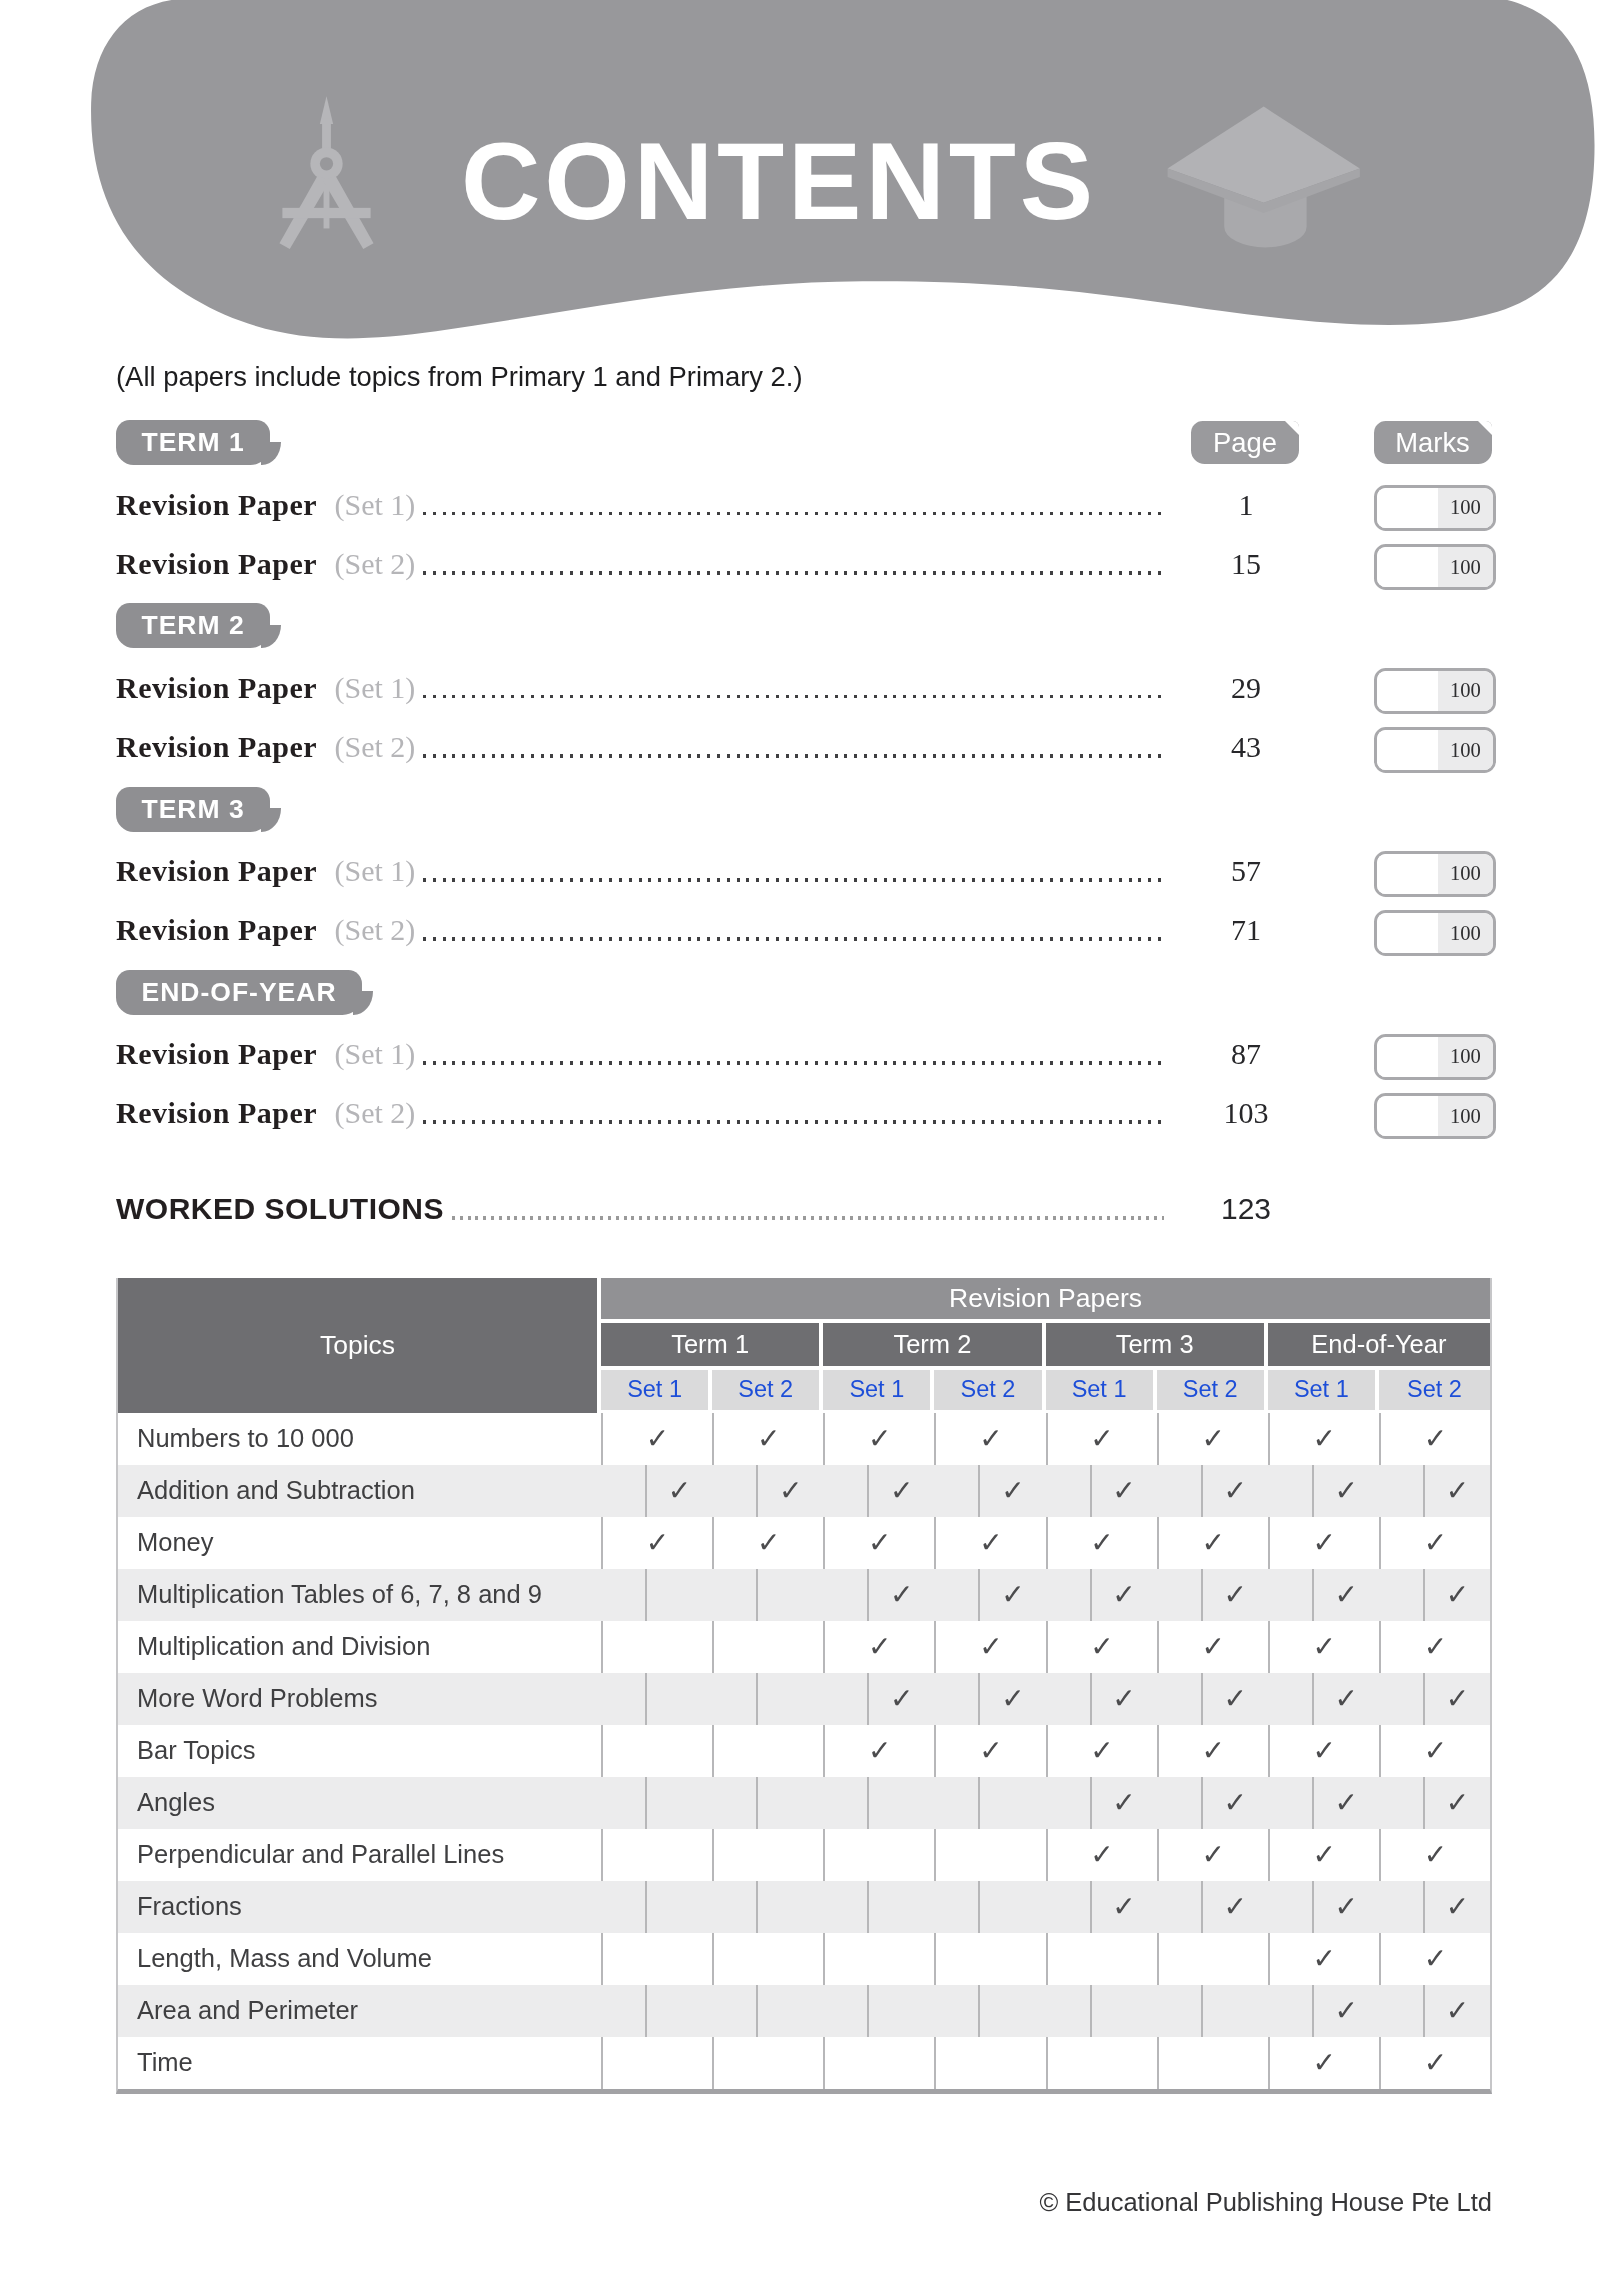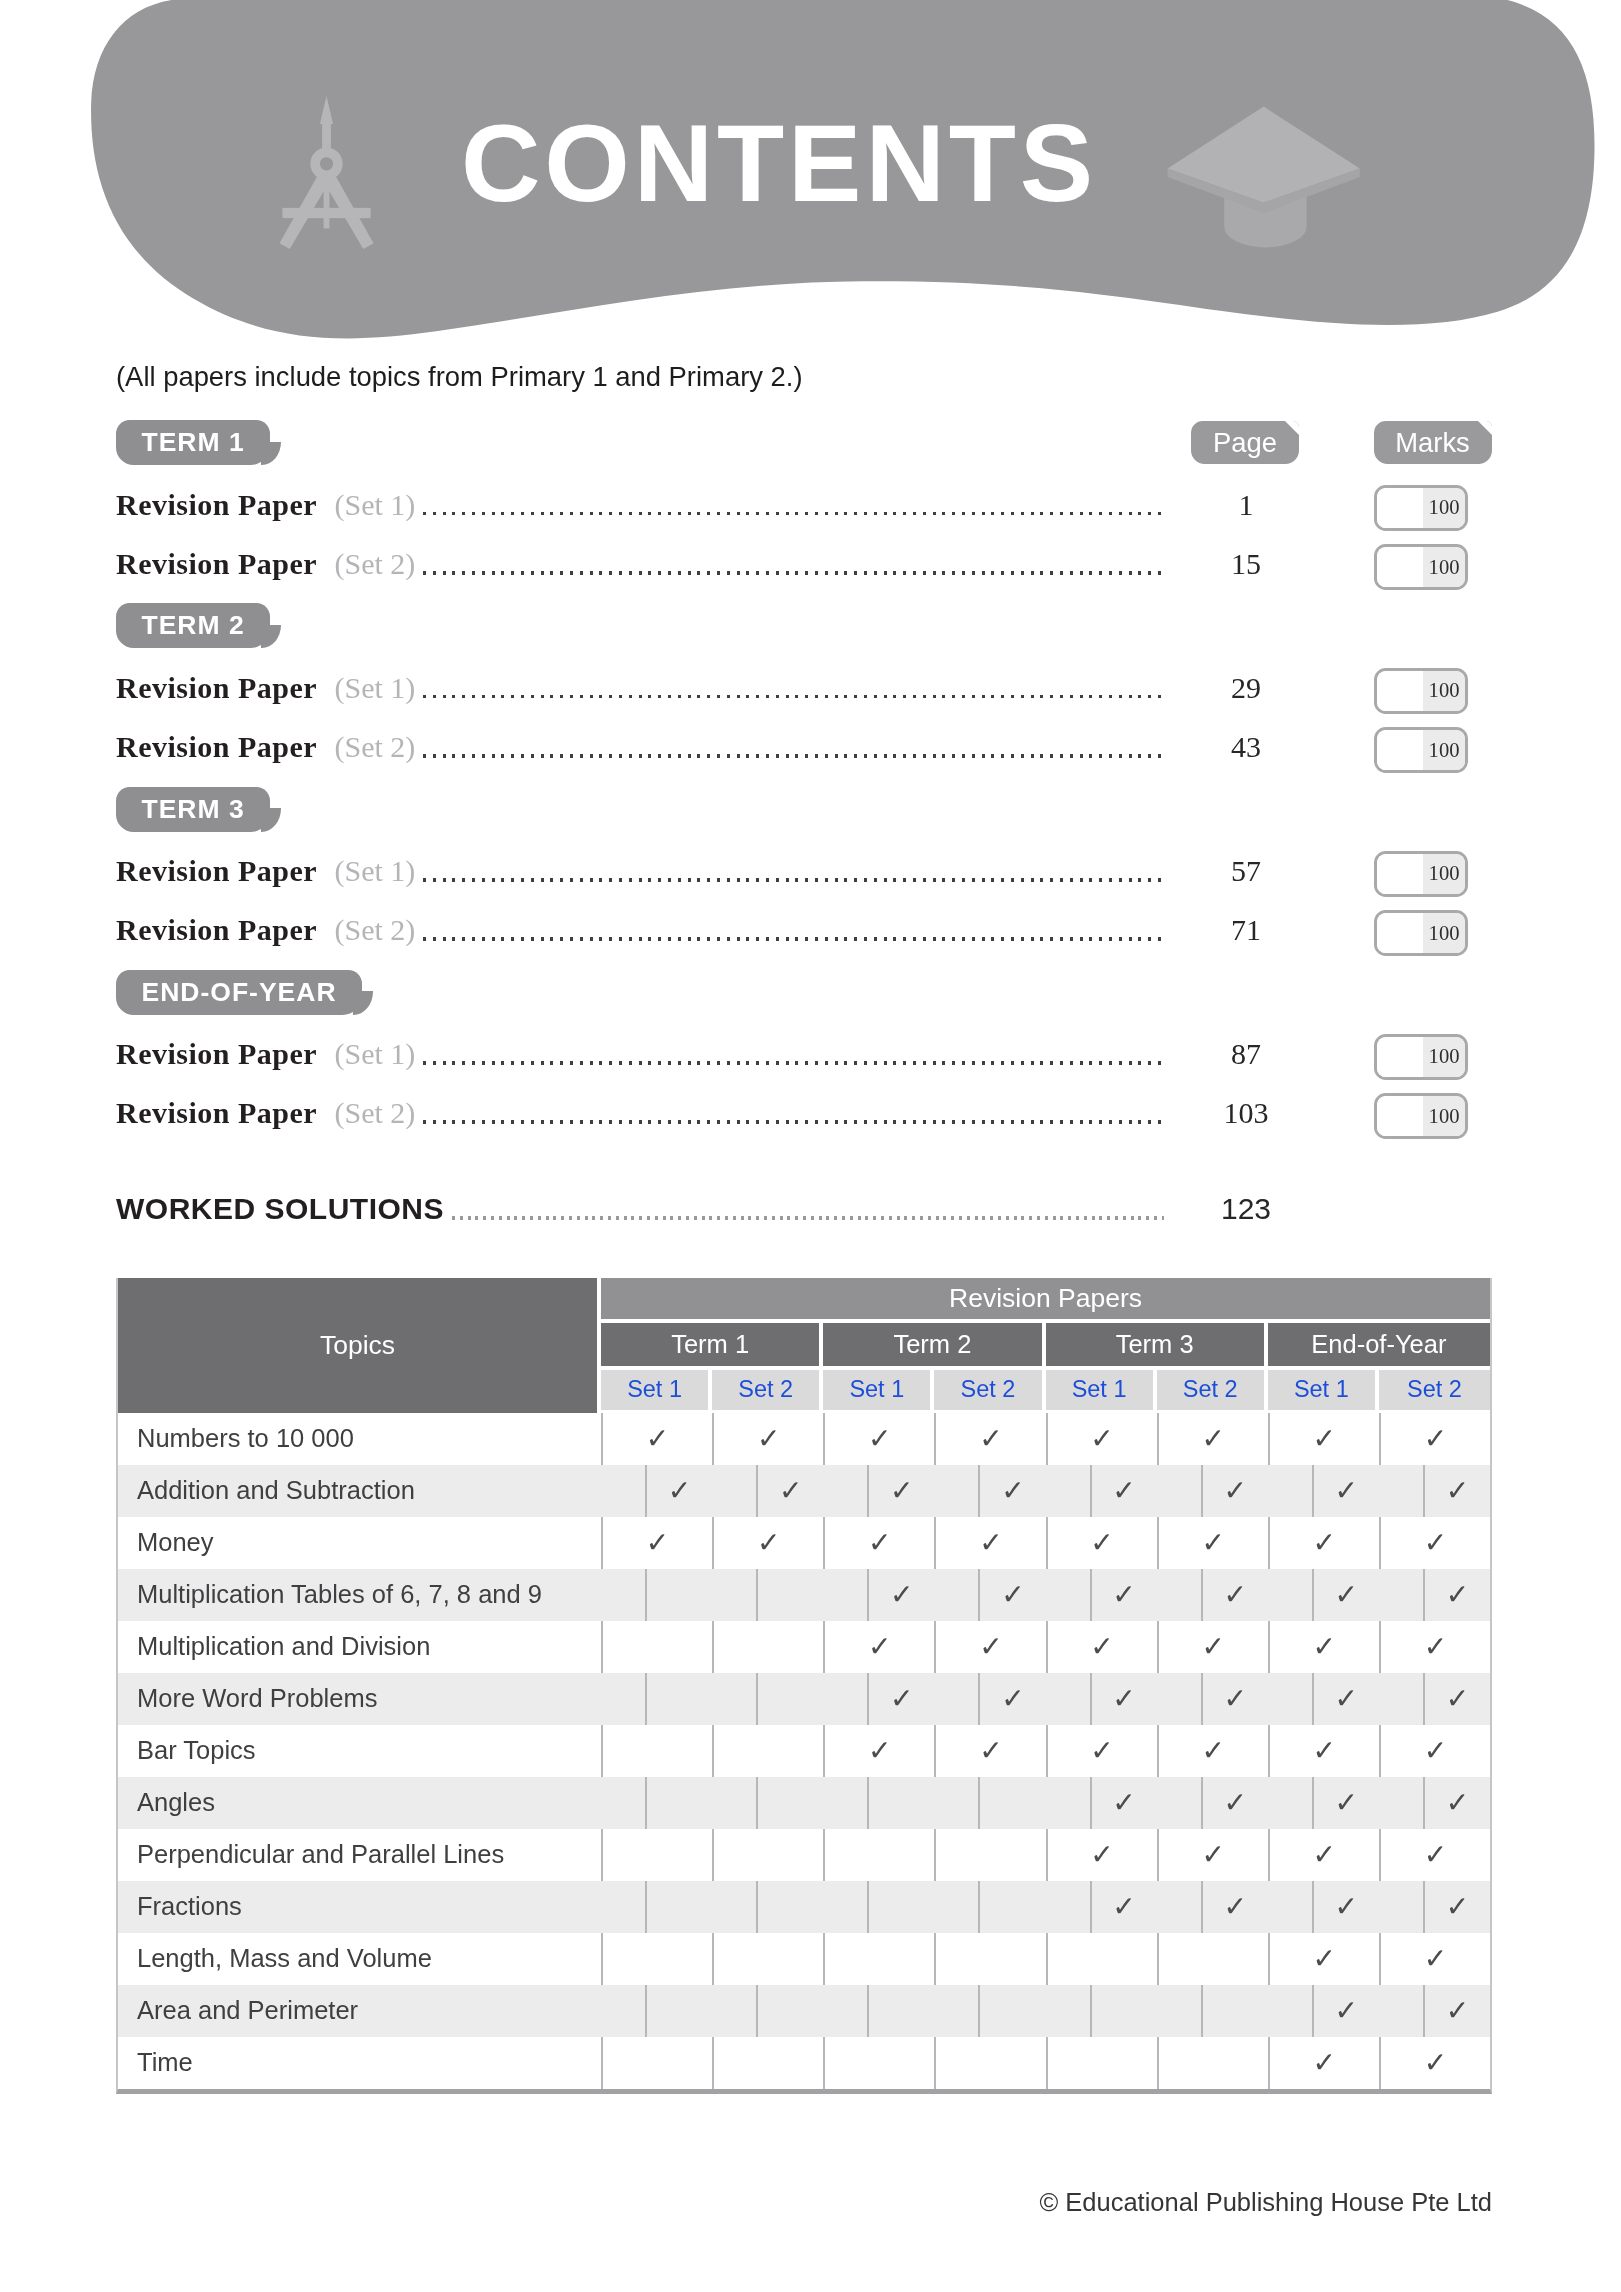--- a/index.html
+++ b/index.html
@@ -2,21 +2,21 @@
 <html><head>
 <meta charset="utf-8">
 <style>
   * { margin:0; padding:0; box-sizing:border-box; }
   html,body { background:#ffffff; }
   body { font-family:"Liberation Sans", sans-serif; color:#232325; }
   .page { position:relative; width:1621px; height:2293px; background:#ffffff; overflow:hidden; margin:0 auto; }
 
   
   .header-blob { position:absolute; left:0; top:0; width:1621px; height:353px; }
-  .header-title { position:absolute; left:421px; top:94px; width:716px; height:137px;
+  .header-title { position:absolute; left:421px; top:112px; width:716px; height:137px;
     display:flex; align-items:center; justify-content:center;
     font-size:110px; font-weight:700; letter-spacing:3.9px; color:#ffffff; }
   .compass-wrap  { position:absolute; left:253px;  top:96px; width:147px; height:162px; }
   .cap-wrap      { position:absolute; left:1159px; top:96px; width:206px; height:162px; }
 
   
   .main { position:absolute; left:116px; top:361px; width:1376px; }
   .intro { font-size:27.4px; color:#1d1d1f; margin-bottom:27.4px; }
 
   .section-head { display:flex; align-items:center; height:45px; margin-bottom:15.7px; }
@@ -41,21 +41,21 @@
   .entry:last-child { margin-bottom:0; }
   .section { margin-bottom:15.7px; }
   .entry-title { white-space:nowrap; font-size:30px; }
   .entry-title b { font-weight:700; color:#231f20; letter-spacing:0.5px; }
   .entry-set { color:#b5b5b8; font-weight:400; margin-left:9.8px; }
   .leader { flex:1; height:3.9px; align-self:flex-end; margin:0 5.9px 12.7px 7.8px;
     background-image:repeating-linear-gradient(to right,#3f3f41 0 2.9px,transparent 2.9px 9.8px); }
   .leader.light { background-image:repeating-linear-gradient(to right,#9a9a9a 0 2.9px,transparent 2.9px 7.8px); }
   .page-num { width:152px; text-align:center; font-size:30px; color:#27272a; }
   .marks-slot { width:118px; margin-left:52px; }
-  .marks-box { width:94px; height:46px; border:3.4px solid #a9a9ac; border-radius:11.8px;
+  .marks-box { width:122px; height:46px; border:3.4px solid #a9a9ac; border-radius:11.8px;
     background:#ffffff; display:flex; overflow:hidden;margin-top:6px; }
   .marks-blank { flex:1.1; background:#ffffff; }
   .marks-total { flex:1; background:#ebebec; display:flex; align-items:center; justify-content:center;
     font-size:20.6px; color:#2e2e30; }
 
   .worked { display:flex; align-items:center; height:47px; margin-top:49px; }
   .worked-title { font-size:30px; font-weight:700; color:#231f20; letter-spacing:0.5px; white-space:nowrap; }
 
   
   .topic-table { margin-top:45px; border-left:2px solid #c6c6c8; border-right:2px solid #c6c6c8;

